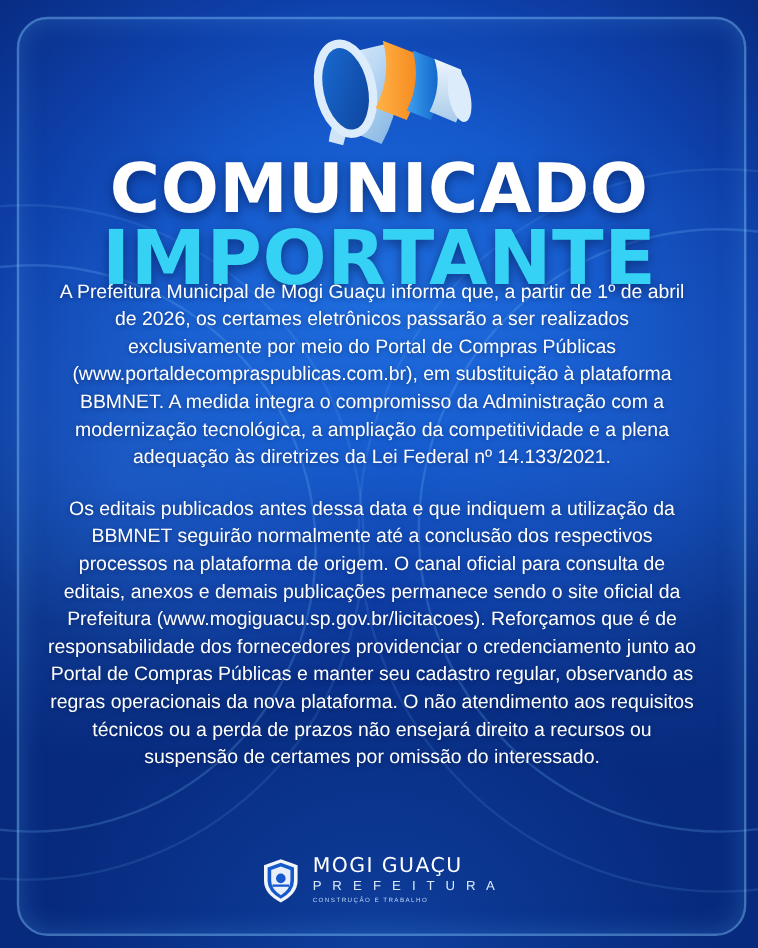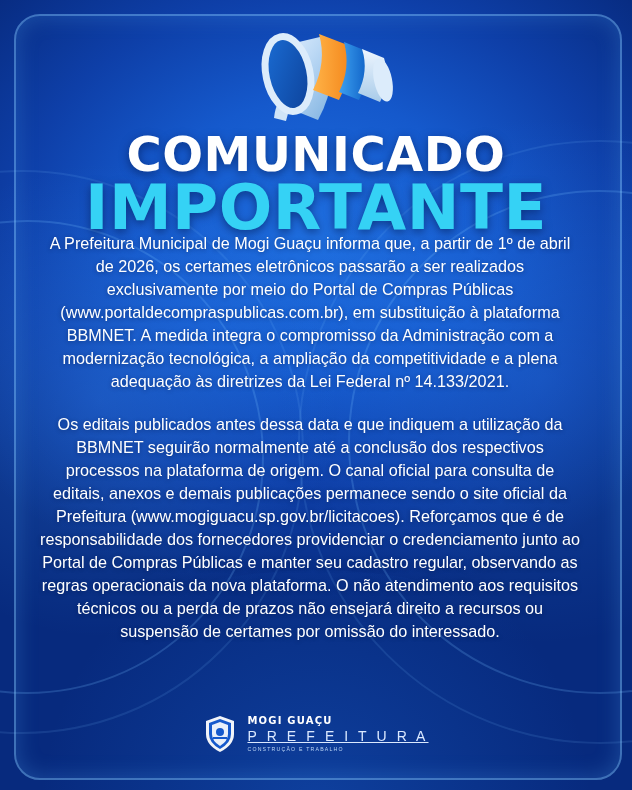--- a/index.html
+++ b/index.html
@@ -99,21 +99,21 @@
   .headline .line1,
   .headline .line2 {
     display: block;
     font-family: "DejaVu Sans", sans-serif;
     font-weight: bold;
     letter-spacing: 0.5px;
     line-height: 0.93;
     text-shadow: 0 3px 10px rgba(0,20,70,0.55);
   }
   .headline .line1 {
-    font-size: 48px;
+    font-size: 57px;
     color: #ffffff;
   }
   .headline .line2 {
     font-size: 63px;
     color: #35d2f5;
     margin-top: 2px;
   }
 
   
   .body-text {
@@ -141,30 +141,29 @@
     align-items: center;
     gap: 10px;
   }
   .logo-text {
     text-align: left;
     color: #ffffff;
     line-height: 1;
   }
   .logo-city {
     font-family: "DejaVu Sans", sans-serif;
-    font-weight: bold;
-    font-size: 10px;
+    font-weight: normal;
+    font-size: 17px;
     letter-spacing: 1.2px;
   }
   .logo-sub {
-    font-size: 14px;
+    font-size: 11px;
     letter-spacing: 3.1px;
     margin-top: 3px;
     color: #dbe9ff;
-    text-decoration: underline;
   }
   .logo-slogan {
     font-size: 5.2px;
     letter-spacing: 1.2px;
     margin-top: 4px;
     color: #bcd6f5;
   }
 </style>
 </head>
 <body>

